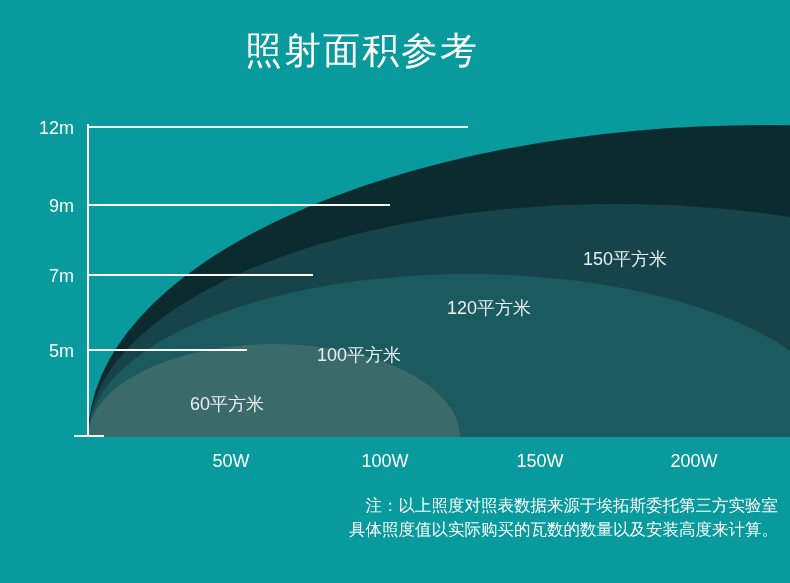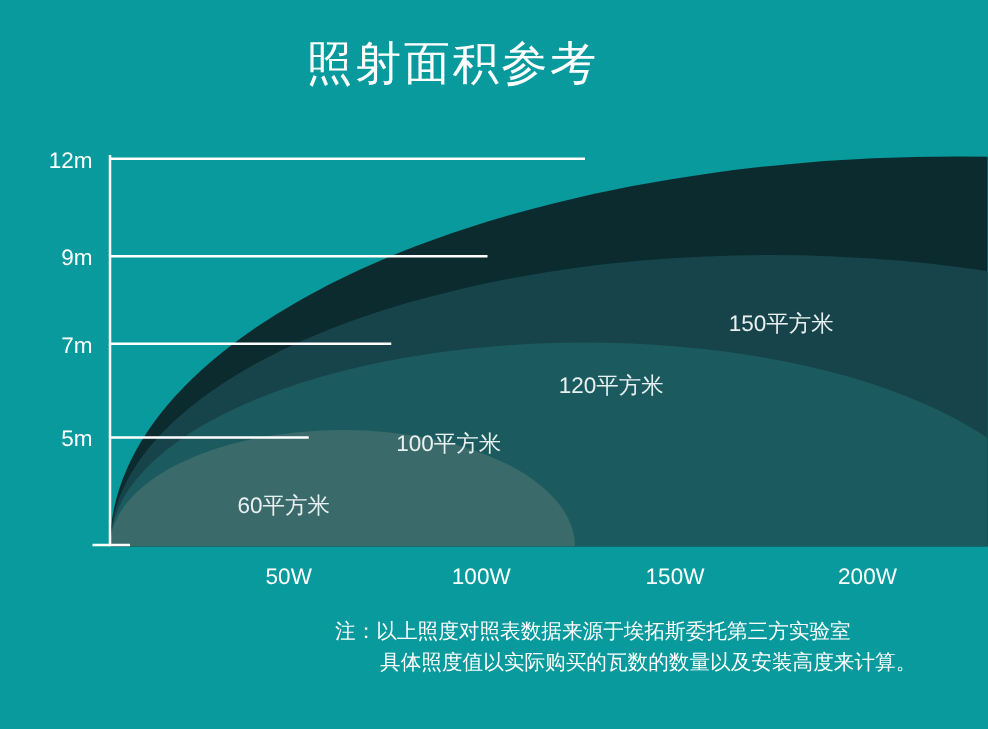--- a/index.html
+++ b/index.html
@@ -107,18 +107,18 @@
     <text class="x-tick-label" x="385" y="467">100W</text>
     <text class="x-tick-label" x="540" y="467">150W</text>
     <text class="x-tick-label" x="694" y="467">200W</text>
 
     <text class="arc-label" x="190" y="410">60平方米</text>
     <text class="arc-label" x="317" y="361">100平方米</text>
     <text class="arc-label" x="447" y="314">120平方米</text>
     <text class="arc-label" x="583" y="265">150平方米</text>
   </svg>
 
-  <div id="footnote" style="color: rgb(255, 255, 255);">
+  <div id="footnote" style="color: rgb(255, 255, 255); text-align: right;">
     <div class="note-line1">注：以上照度对照表数据来源于埃拓斯委托第三方实验室</div>
     <div class="note-line2">具体照度值以实际购买的瓦数的数量以及安装高度来计算。</div>
   </div>
 
 </div>
 
 </body></html>

